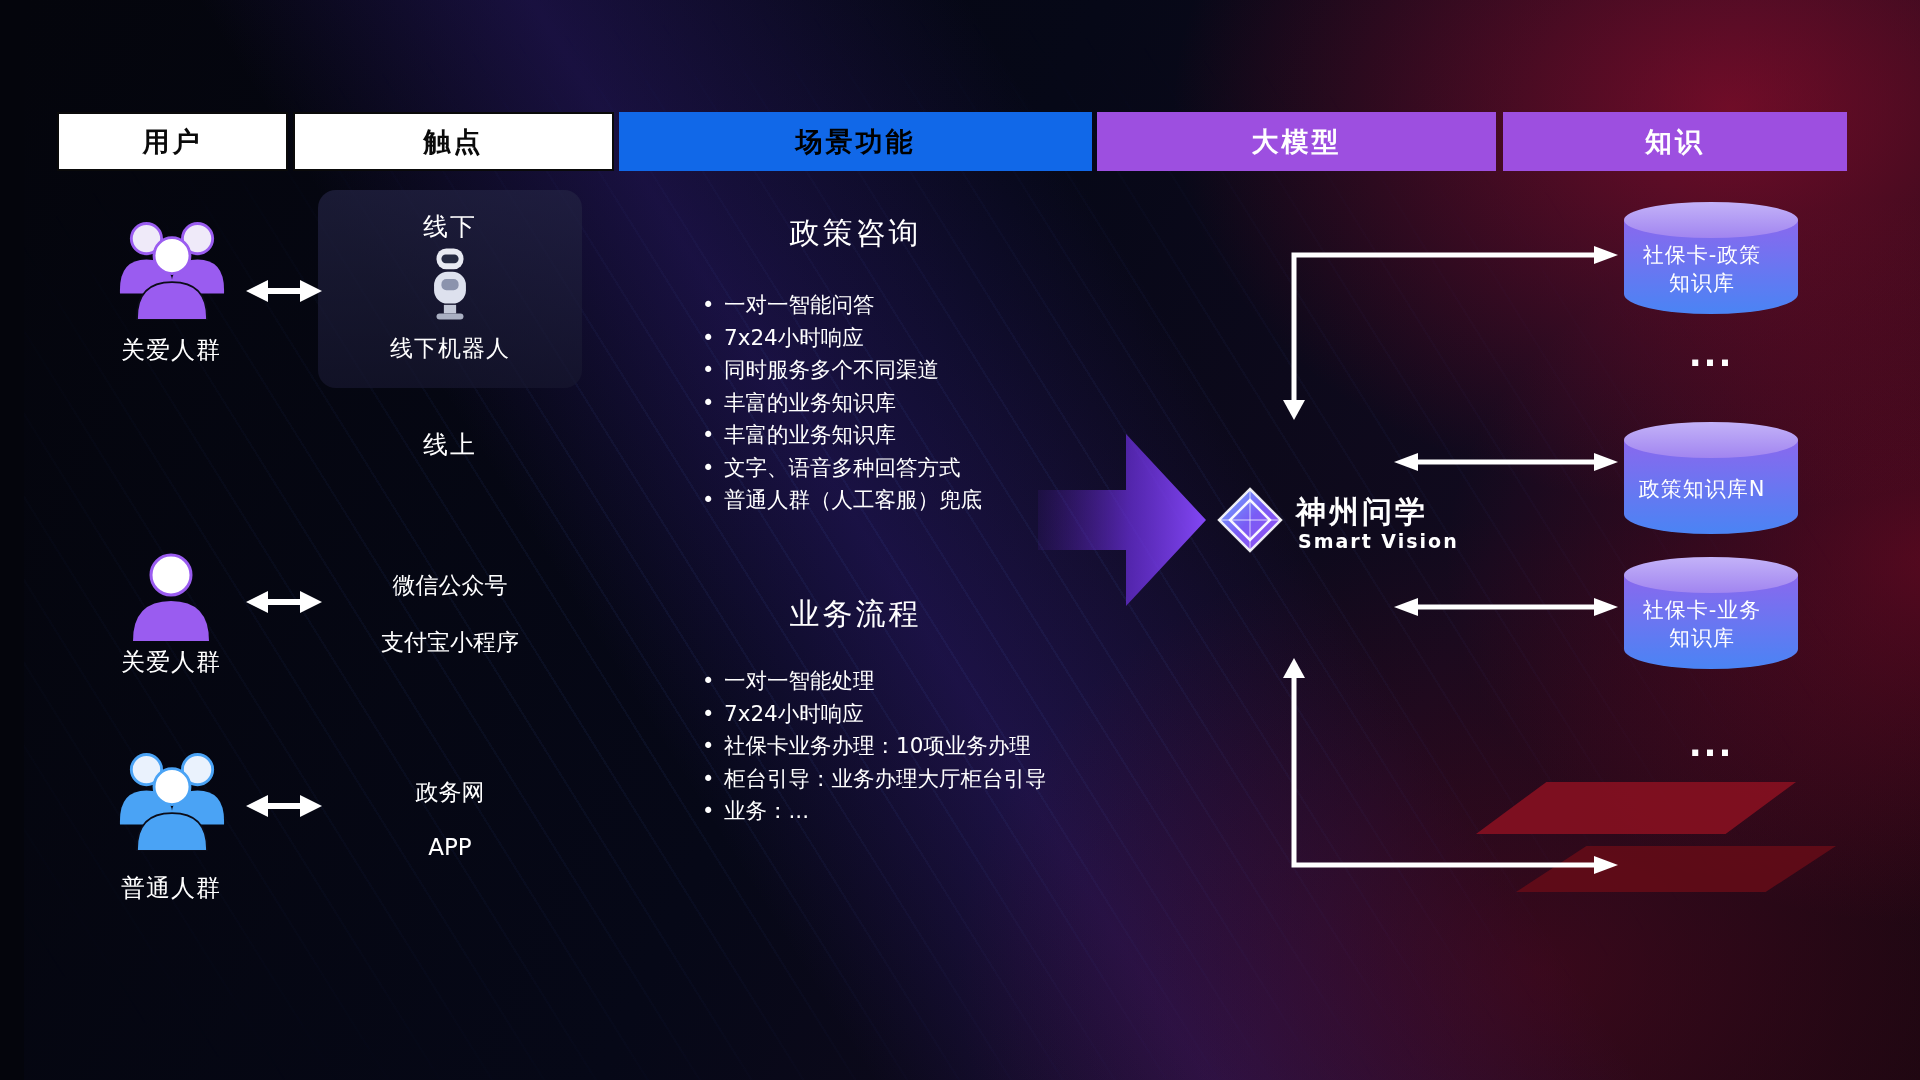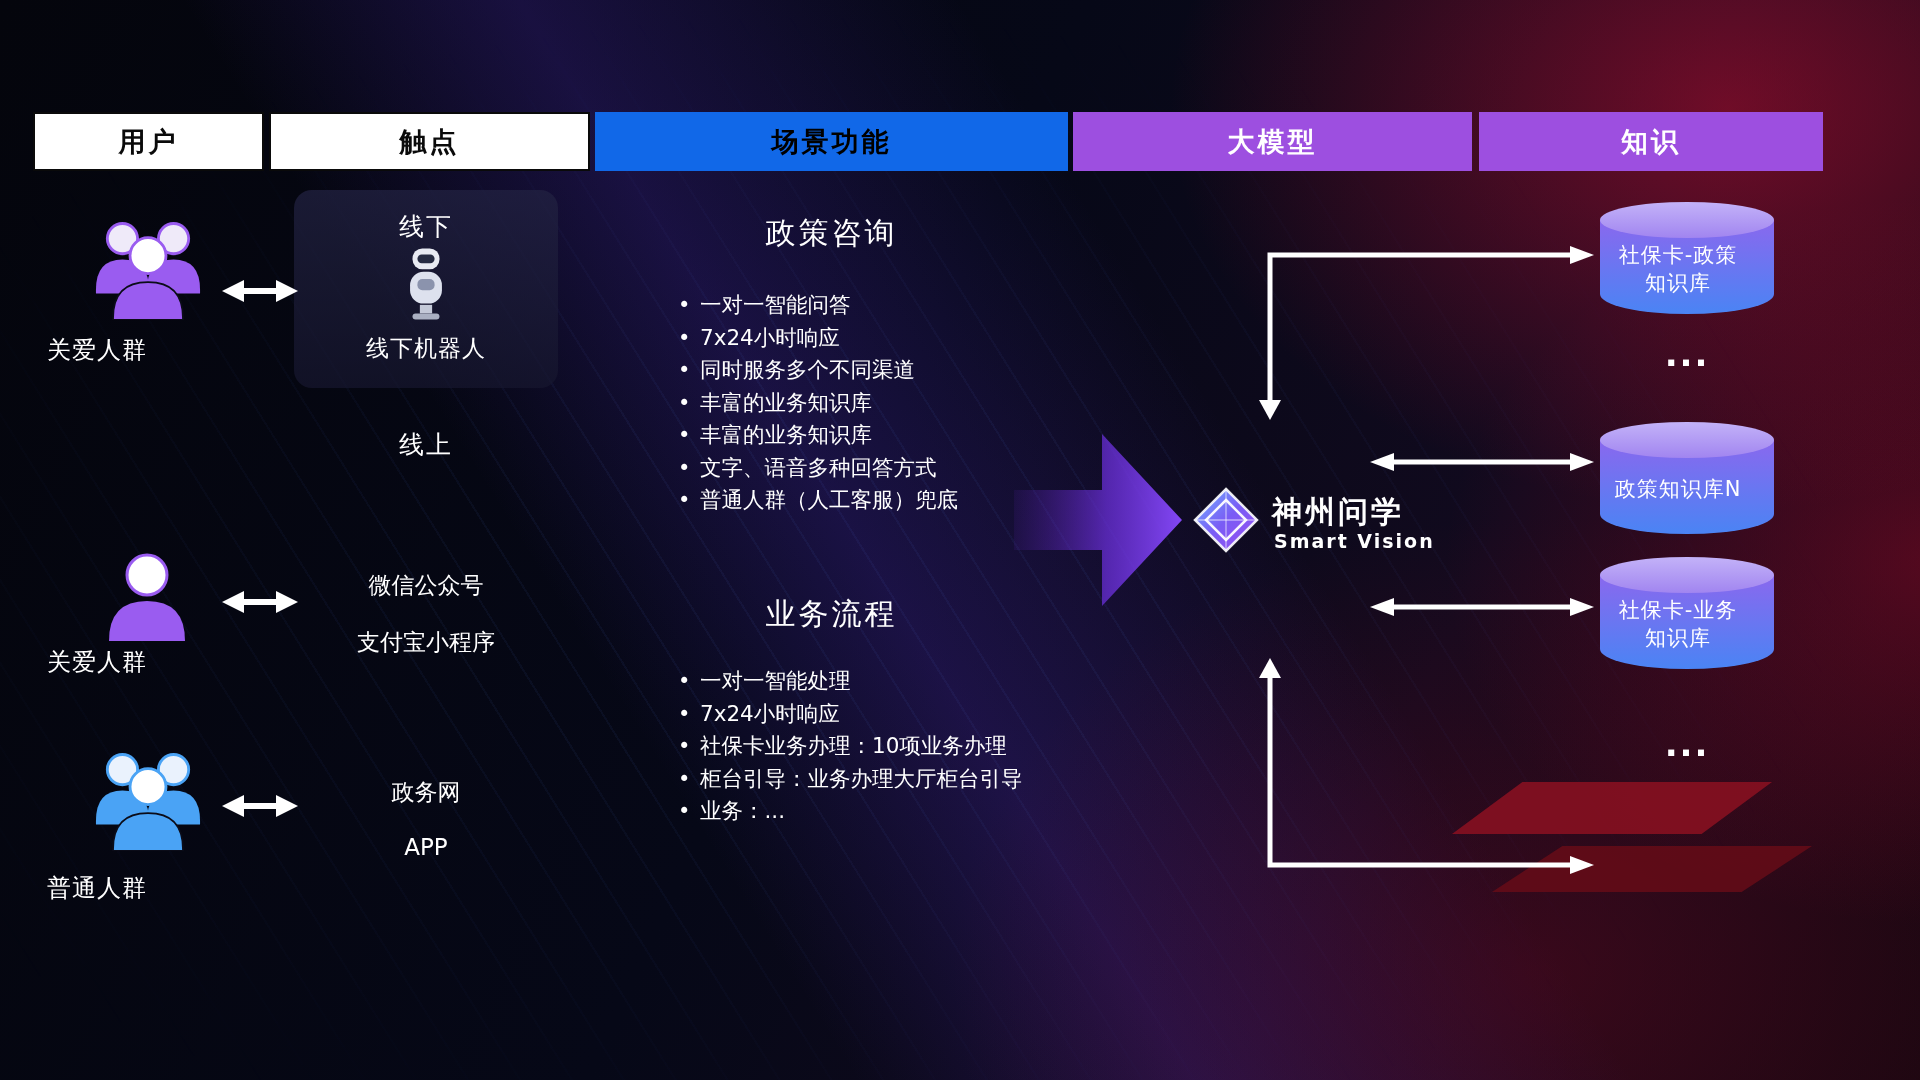--- a/index.html
+++ b/index.html
@@ -9,20 +9,21 @@
     background:#04050c;color:#fff;position:relative;
   }
   .canvas{
     position:absolute;inset:0;
     background:
       radial-gradient(900px 650px at 90% 10%, rgba(205,15,50,.50), transparent 62%),
       radial-gradient(760px 560px at 101% 52%, rgba(175,10,45,.42), transparent 65%),
       radial-gradient(900px 700px at 80% 90%, rgba(120,8,30,.38), transparent 65%),
       linear-gradient(58deg, rgba(0,0,0,0) 33%, rgba(96,52,228,.22) 46%, rgba(96,52,228,.12) 54%, rgba(0,0,0,0) 63%),
       linear-gradient(115deg, #04050c 0%, #060817 45%, #110a1e 72%, #140710 100%);
+    margin-left: 24px;
   }
   .streaks{
     position:absolute;inset:0;pointer-events:none;
     background:repeating-linear-gradient(58deg, rgba(96,140,255,.06) 0 2px, transparent 2px 44px);
     -webkit-mask-image:radial-gradient(70% 70% at 42% 55%, #000 25%, transparent 78%);
     mask-image:radial-gradient(70% 70% at 42% 55%, #000 25%, transparent 78%);
   }
   .chev{position:absolute;opacity:.85}
   .chev1{left:1452px;top:782px;width:320px;height:52px;background:#8c1021;clip-path:polygon(0 100%,22% 0,100% 0,78% 100%)}
   .chev2{left:1492px;top:846px;width:320px;height:46px;background:#660c18;clip-path:polygon(0 100%,22% 0,100% 0,78% 100%)}
@@ -33,21 +34,21 @@
   .hdr-white{background:#ffffff;color:#0a0a0a;border:2px solid #0a0a0a}
   .hdr-blue{background:#1168e8;color:#000000}
   .hdr-purple{background:#9d4fe0;color:#fff}
   .hdr-user{left:33px;width:231px}
   .hdr-touch{left:269px;width:321px}
   .hdr-scene{left:595px;width:473px}
   .hdr-model{left:1073px;width:399px}
   .hdr-know{left:1479px;width:344px}
 
   
-  .user-label{position:absolute;width:200px;font-size:24px;letter-spacing:1px}
+  .user-label{position:absolute;width:200px;text-align:center;font-size:24px;letter-spacing:1px}
   .u1-icon{position:absolute;left:85px;top:214px}
   .u1-label{left:47px;top:334px}
   .u2-icon{position:absolute;left:104px;top:551px}
   .u2-label{left:47px;top:646px}
   .u3-icon{position:absolute;left:85px;top:745px}
   .u3-label{left:47px;top:872px}
 
   
   .offline-box{position:absolute;left:294px;top:190px;width:264px;height:198px;border-radius:18px;
     background:linear-gradient(180deg, rgba(34,34,66,.72), rgba(22,22,46,.72));}

